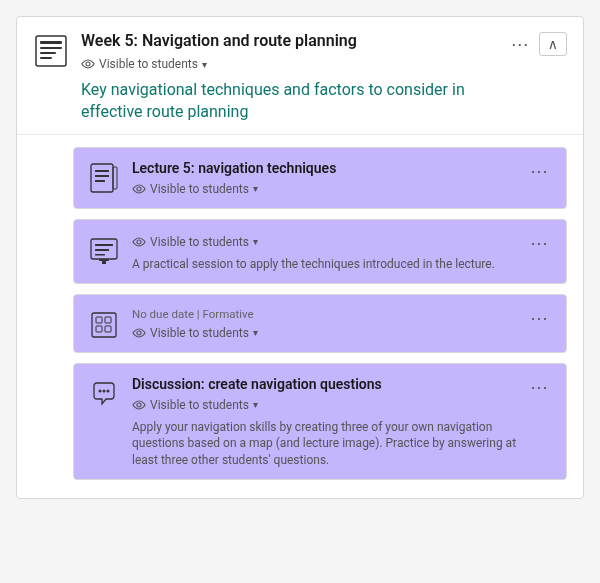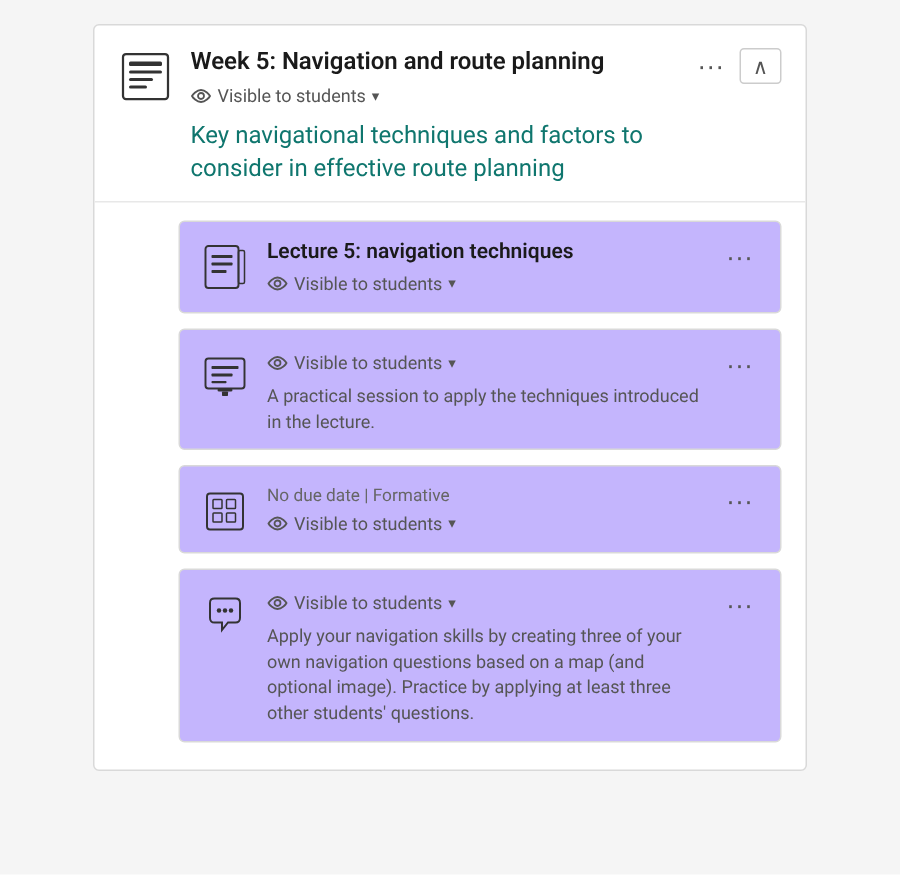--- a/index.html
+++ b/index.html
@@ -9,21 +9,21 @@
       display: flex;
       justify-content: center;
       align-items: flex-start;
       padding: 16px;
       min-height: 583px;
     }
     .card {
       background: #fff;
       border: 1px solid #d9d9d9;
       border-radius: 4px;
-      width: 476px;
+      width: 568px;
       overflow: hidden;
     }
     .week-header {
       display: flex;
       align-items: flex-start;
       padding: 14px 16px 10px 16px;
       border-bottom: 1px solid #e8e8e8;
     }
     .week-icon {
       flex-shrink: 0;
@@ -260,27 +260,28 @@
     <div class="item-card">
       <div class="item-icon">
         <svg width="32" height="32" viewBox="0 0 32 32" fill="none" xmlns="http://www.w3.org/2000/svg">
           <path d="M6 8 Q6 5 9 5 L23 5 Q26 5 26 8 L26 18 Q26 21 23 21 L18 21 L14 26 L14 21 L9 21 Q6 21 6 18 Z" stroke="#333" stroke-width="1.3" fill="none"></path>
           <circle cx="12" cy="13" r="1.5" fill="#333"></circle>
           <circle cx="16" cy="13" r="1.5" fill="#333"></circle>
           <circle cx="20" cy="13" r="1.5" fill="#333"></circle>
         </svg>
       </div>
       <div class="item-body">
-        <div class="visibility-badge">
-          <svg width="14" height="10" viewBox="0 0 14 10" fill="none">
-            <path d="M7 1C4 1 1.5 4 1 5C1.5 6 4 9 7 9C10 9 12.5 6 13 5C12.5 4 10 1 7 1Z" stroke="#555" stroke-width="1.2" fill="none"></path>
-            <circle cx="7" cy="5" r="2" stroke="#555" stroke-width="1.2" fill="none"></circle>
-          </svg>
-          <span>Visible to students</span>
-          <span class="chevron-small">▾</span>
-        </div>
-        <div class="item-description">Apply your navigation skills by creating three of your own navigation questions based on a map (and optional image). Practice by applying at least three other students' questions.</div>
+        <div class="item-title">Discussion: create navigation questions</div>
+        <div class="visibility-badge">
+          <svg width="14" height="10" viewBox="0 0 14 10" fill="none">
+            <path d="M7 1C4 1 1.5 4 1 5C1.5 6 4 9 7 9C10 9 12.5 6 13 5C12.5 4 10 1 7 1Z" stroke="#555" stroke-width="1.2" fill="none"></path>
+            <circle cx="7" cy="5" r="2" stroke="#555" stroke-width="1.2" fill="none"></circle>
+          </svg>
+          <span>Visible to students</span>
+          <span class="chevron-small">▾</span>
+        </div>
+        <div class="item-description">Apply your navigation skills by creating three of your own navigation questions based on a map (and lecture image). Practice by answering at least three other students' questions.</div>
       </div>
       <button class="item-more">···</button>
     </div>
 
   </div>
 </div>
 
 </body></html>

